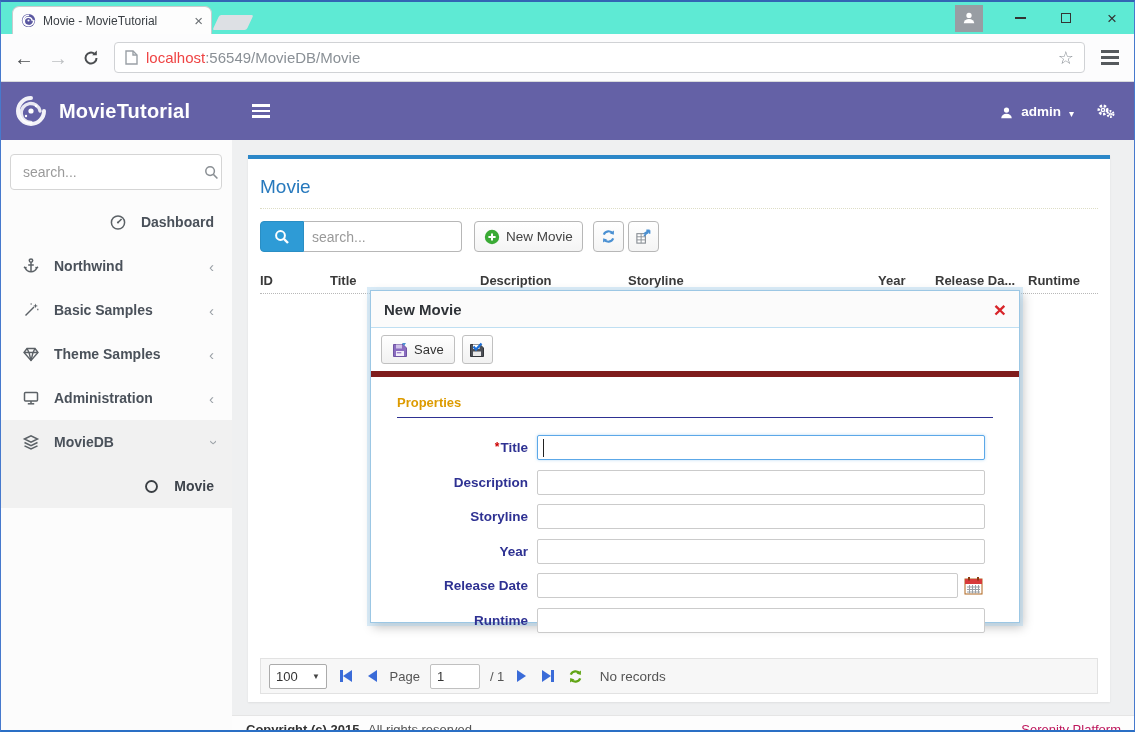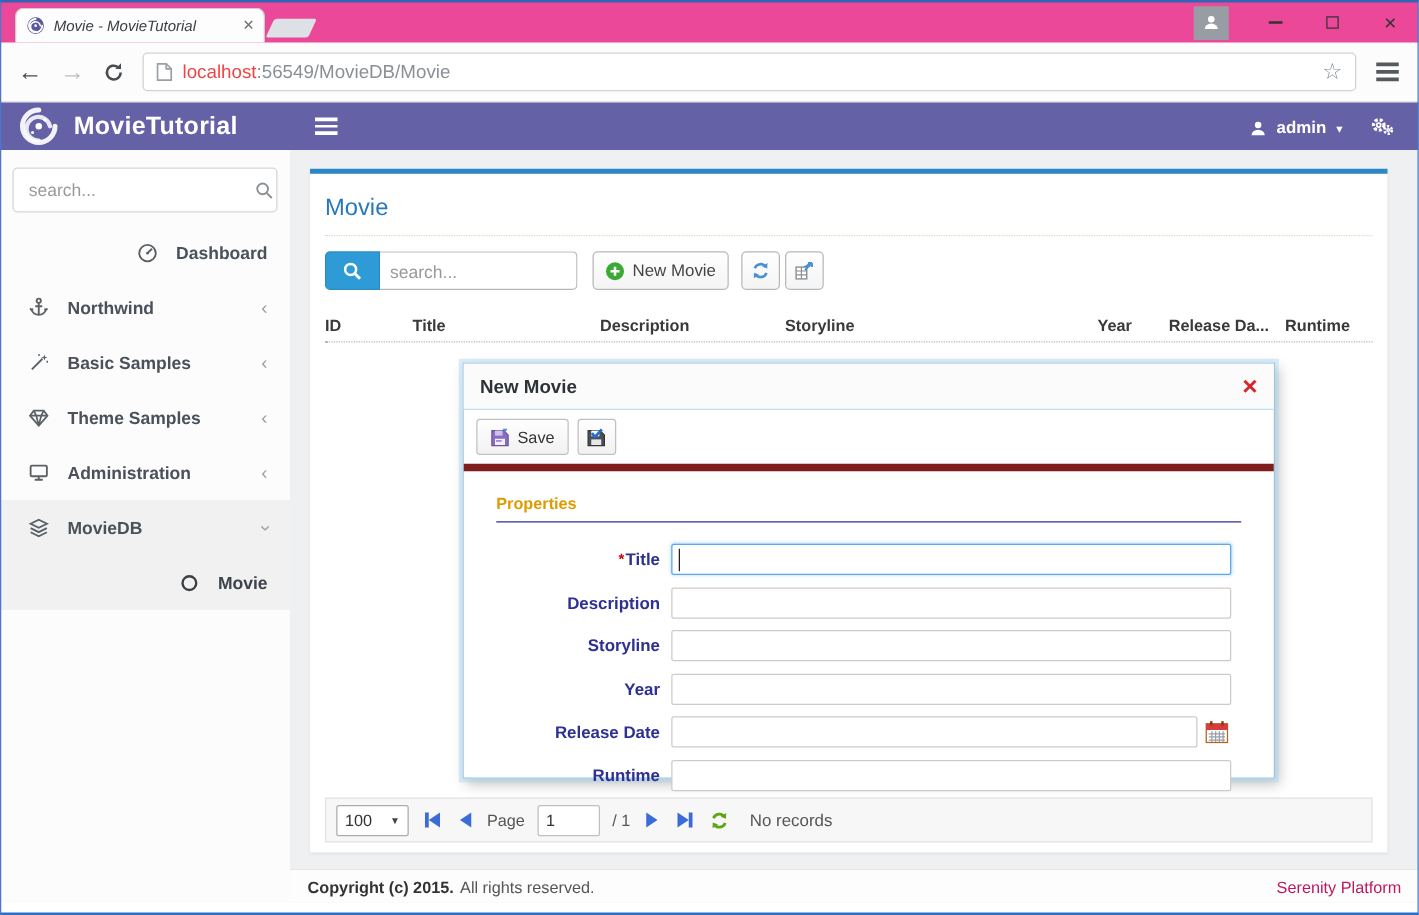--- a/index.html
+++ b/index.html
@@ -3,21 +3,21 @@
 <meta charset="utf-8">
 <style>
   * { box-sizing: border-box; margin: 0; padding: 0; }
   html,body { width:1135px; height:732px; overflow:hidden;
     font-family:"Liberation Sans","DejaVu Sans",sans-serif; background:#fff; }
   .win-border { position:absolute; inset:0; border-top:2px solid #3265b4;
     border-left:1px solid #4679cd; border-right:1px solid #4679cd;
     border-bottom:2px solid #2a6fc5; pointer-events:none; z-index:999; }
 
   
-  .titlebar { position:relative; height:34px; background:#ec4899;font-style:italic; }
+  .titlebar { position:relative; height:34px; background:#5eead4; }
   .tab { position:absolute; left:12px; bottom:0; width:200px; height:28px;
     background:#fdfdfd; border:1px solid #c8cbce; border-bottom:none;
     border-radius:7px 7px 0 0; display:flex; align-items:center; padding:0 8px; gap:7px; }
   .tab-title { font-size:12px; color:#3a3f44; flex:1; white-space:nowrap;
     overflow:hidden; text-overflow:ellipsis; }
   .tab-close { font-size:15px; color:#6a6f73; line-height:1; }
   .newtab-stub { position:absolute; left:216px; bottom:4px; width:34px; height:15px;
     background:#dde0e4; transform:skewX(-25deg); border-radius:2px; }
   .win-controls { position:absolute; right:0; top:2px; height:32px; display:flex; align-items:center; }
   .profile-btn { width:28px; height:27px; background:#989da3; display:flex;
@@ -37,21 +37,21 @@
     background:#fff; display:flex; align-items:center; padding:0 10px; gap:8px; }
   .url-text { font-size:15px; white-space:nowrap; }
   .url-host { color:#ef4444; }
   .url-rest { color:#8a9096; }
   .url-spacer { flex:1; }
   .star { font-size:18px; color:#8a9096; }
   .bars { display:flex; flex-direction:column; gap:3.5px; padding:4px 2px; }
   .bars i { display:block; width:18px; height:2.6px; background:#55595d; }
 
   
-  .app-header { height:38px; background:var(--header_purple,#6461a6);
+  .app-header { height:58px; background:var(--header_purple,#6461a6);
     display:flex; align-items:center; }
   .logo-area { width:232px; display:flex; align-items:center; gap:11px; padding-left:14px; }
   .brand { color:#fff; font-size:20px; font-weight:bold; letter-spacing:.2px; }
   .hamburger { display:flex; flex-direction:column; gap:3px; margin-left:20px; cursor:pointer; }
   .hamburger i { display:block; width:18px; height:2.5px; background:#fff; }
   .header-right { margin-left:auto; display:flex; align-items:flex-end; gap:8px; padding-right:20px; color:#fff; }
   .user-name { font-size:13.5px; font-weight:bold; }
   .user-caret { font-size:10px; margin-right:14px; }
 
   

